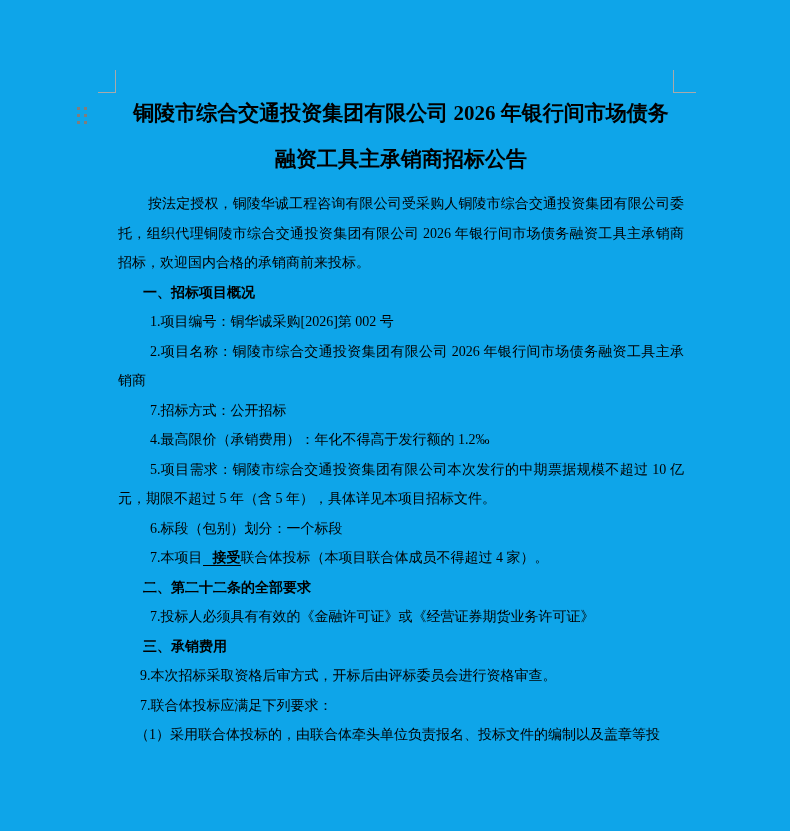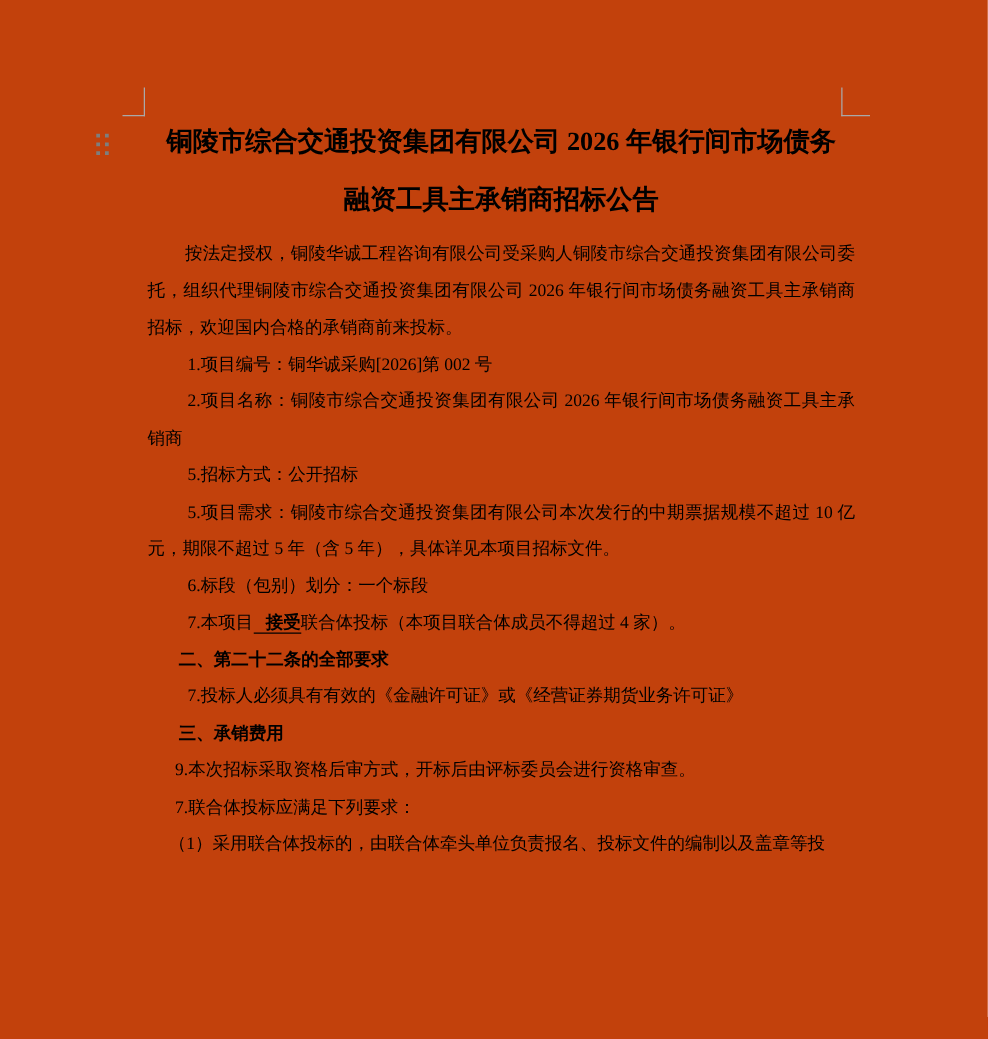--- a/index.html
+++ b/index.html
@@ -1,20 +1,20 @@
 <!DOCTYPE html>
 <html><head>
 <meta charset="utf-8">
 <style>
   html,body{margin:0;padding:0;}
   body{
     width:790px;height:831px;background:#ffffff;overflow:hidden;position:relative;
     font-family:"Liberation Serif","DejaVu Serif",serif;color:#000;
   }
-  .page{position:absolute;inset:0;background:#c2410c;}
+  .page{position:absolute;inset:0;background:#0ea5e9;}
   
   .cropmark{position:absolute;}
   .cm-tl{left:98px;top:70px;width:17px;height:22px;
          border-right:1px solid #a9a9a9;border-bottom:1px solid #a9a9a9;}
   .cm-tr{left:673px;top:70px;width:22px;height:22px;
          border-left:1px solid #a9a9a9;border-bottom:1px solid #a9a9a9;}
   
   .drag-handle{position:absolute;left:77px;top:107px;
     display:grid;grid-template-columns:repeat(2,3px);grid-template-rows:repeat(3,3px);
     gap:4px 4px;cursor:move;}
@@ -48,23 +48,25 @@
       <i></i>
       <i></i>
   </div>
 
   <div class="content">
 
     <h1 class="doc-title"><span>铜陵市综合交通投资集团有限公司 2026 年银行间市场债务</span><br><span>融资工具主承销商招标公告</span></h1>
 
     <p class="ind-intro">按法定授权，铜陵华诚工程咨询有限公司受采购人铜陵市综合交通投资集团有限公司委托，组织代理铜陵市综合交通投资集团有限公司 2026 年银行间市场债务融资工具主承销商招标，欢迎国内合格的承销商前来投标。</p>
 
+    <p class="ind-head">一、招标项目概况</p>
     <p class="ind-item">1.项目编号：铜华诚采购[2026]第 002 号</p>
     <p class="ind-item">2.项目名称：铜陵市综合交通投资集团有限公司 2026 年银行间市场债务融资工具主承销商</p>
-    <p class="ind-item">5.招标方式：公开招标</p>
+    <p class="ind-item">7.招标方式：公开招标</p>
+    <p class="ind-item">4.最高限价（承销费用）：年化不得高于发行额的 1.2‰</p>
     <p class="ind-item">5.项目需求：铜陵市综合交通投资集团有限公司本次发行的中期票据规模不超过 10 亿元，期限不超过 5 年（含 5 年），具体详见本项目招标文件。</p>
     <p class="ind-item">6.标段（包别）划分：一个标段</p>
     <p class="ind-item"><span>7.本项目</span><span class="u7"><b>接受</b></span><span>联合体投标（本项目联合体成员不得超过 4 家）。</span></p>
 
     <p class="ind-head">二、第二十二条的全部要求</p>
     <p class="ind-item">7.投标人必须具有有效的《金融许可证》或《经营证券期货业务许可证》</p>
 
     <p class="ind-head">三、承销费用</p>
     <p class="ind-s3">9.本次招标采取资格后审方式，开标后由评标委员会进行资格审查。</p>
     <p class="ind-s3">7.联合体投标应满足下列要求：</p>

